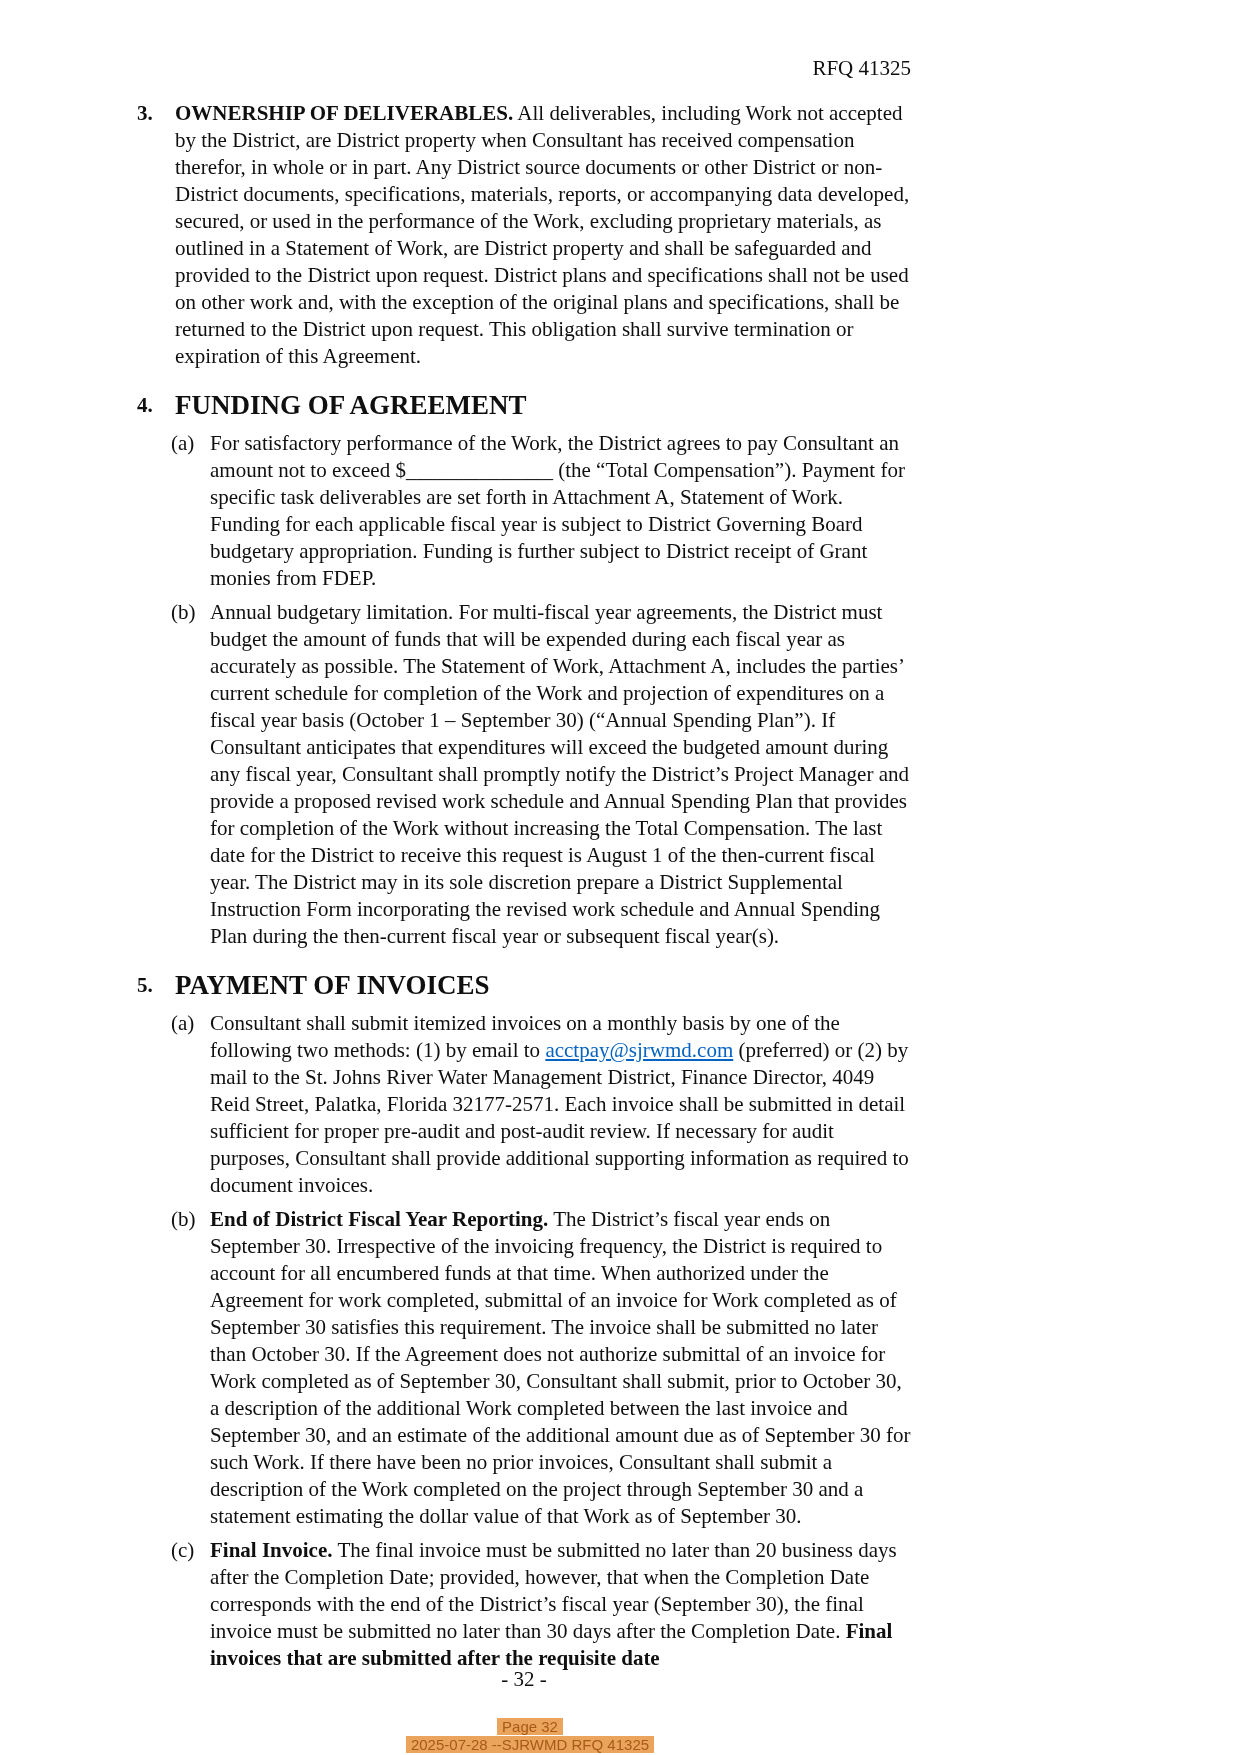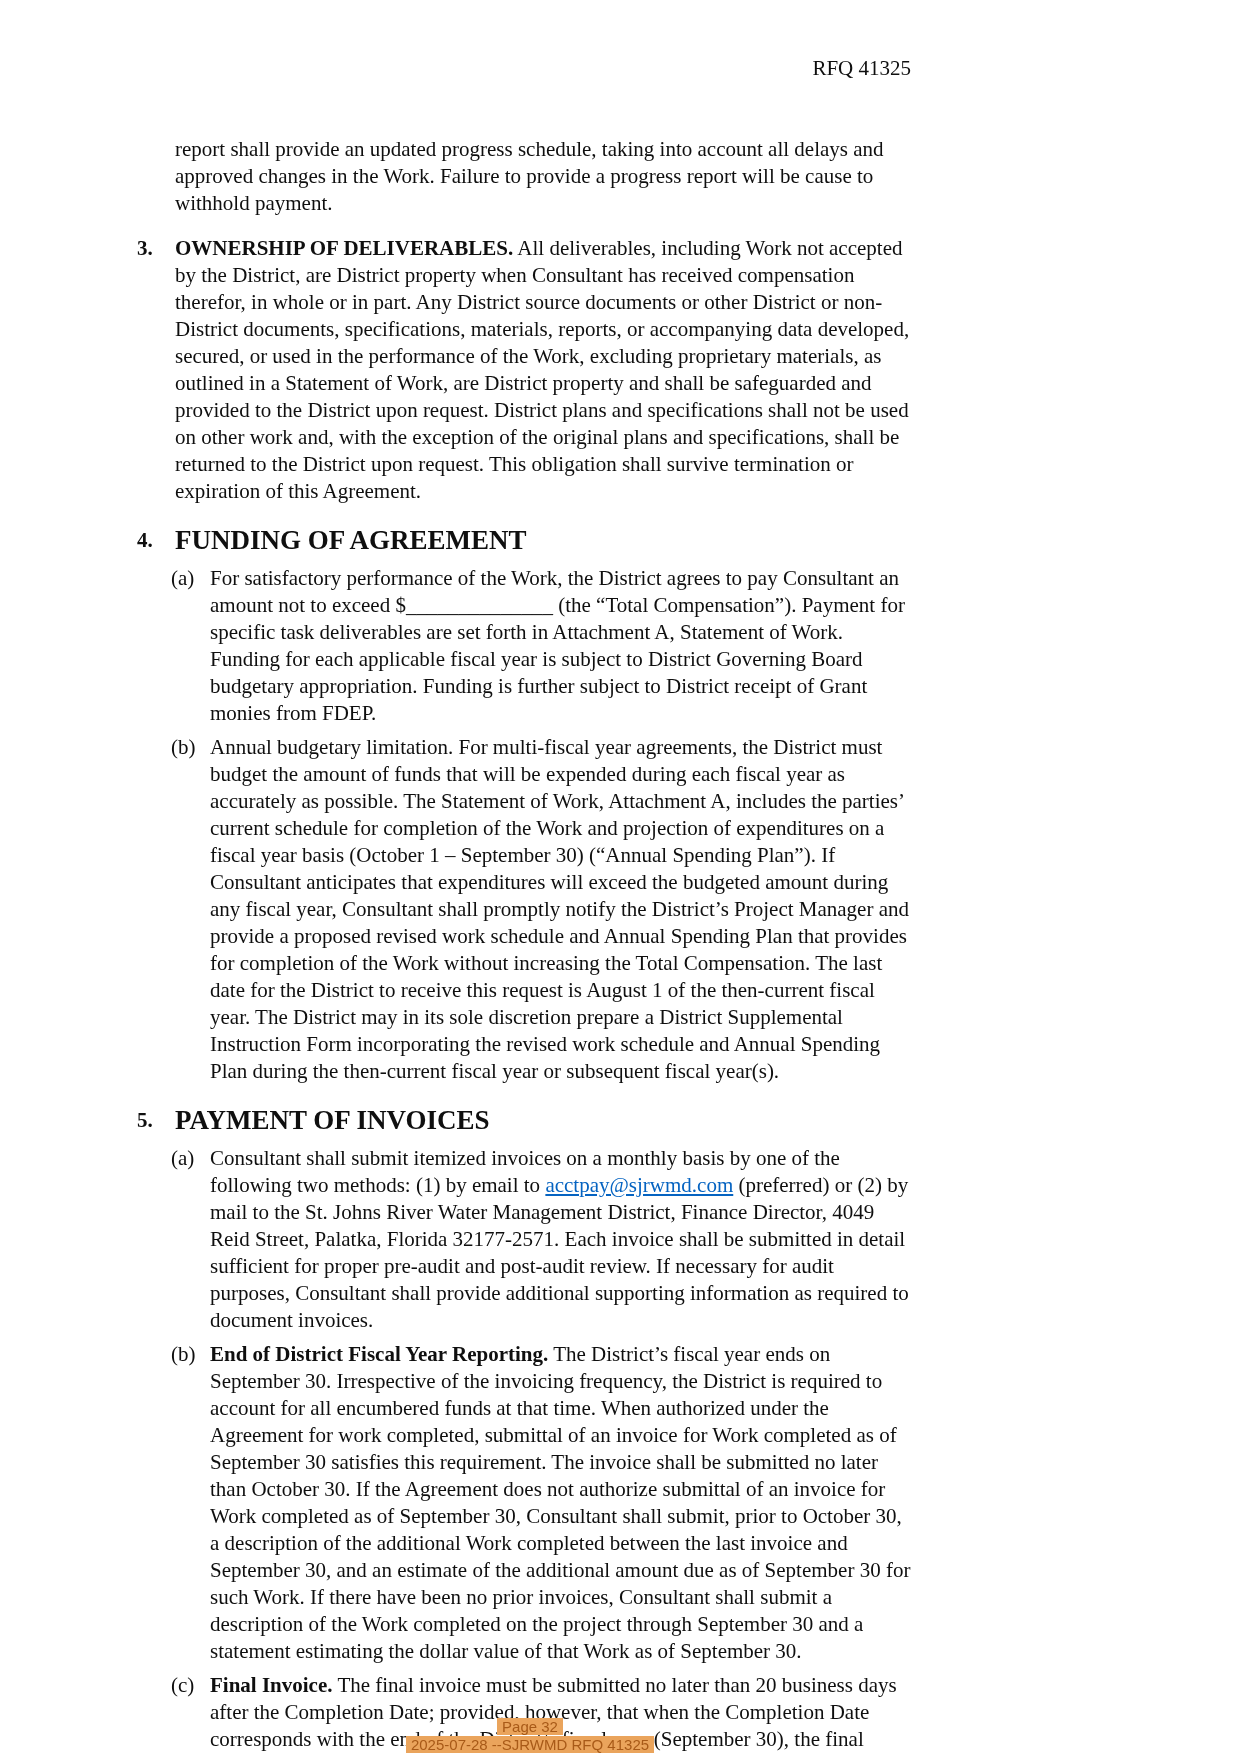--- a/index.html
+++ b/index.html
@@ -68,21 +68,20 @@
 </style>
 </head>
 <body>
 
 <div class="page">
 
   <div class="doc-header">
     <span>RFQ 41325</span>
   </div>
 
-  <p class="intro"><span>report shall provide an updated progress schedule, taking into account all delays and approved changes in the Work. Failure to provide a progress report will be cause to withhold payment.</span></p>
 
   <div class="sec sec-first">
     <div class="sec-row">
       <span class="sec-num">3.</span>
       <p class="sec-text"><span class="b">OWNERSHIP OF DELIVERABLES.</span><span> All deliverables, including Work not accepted by the District, are District property when Consultant has received compensation therefor, in whole or in part. Any District source documents or other District or non-District documents, specifications, materials, reports, or accompanying data developed, secured, or used in the performance of the Work, excluding proprietary materials, as outlined in a Statement of Work, are District property and shall be safeguarded and provided to the District upon request. District plans and specifications shall not be used on other work and, with the exception of the original plans and specifications, shall be returned to the District upon request. This obligation shall survive termination or expiration of this Agreement.</span></p>
     </div>
   </div>
 
   <div class="sec">
     <div class="sec-row">
@@ -111,19 +110,20 @@
     <div class="sub">
       <span class="sub-label">(b)</span>
       <p class="sub-text"><span class="b">End of District Fiscal Year Reporting.</span><span> The District’s fiscal year ends on September 30. Irrespective of the invoicing frequency, the District is required to account for all encumbered funds at that time. When authorized under the Agreement for work completed, submittal of an invoice for Work completed as of September 30 satisfies this requirement. The invoice shall be submitted no later than October 30. If the Agreement does not authorize submittal of an invoice for Work completed as of September 30, Consultant shall submit, prior to October 30, a description of the additional Work completed between the last invoice and September 30, and an estimate of the additional amount due as of September 30 for such Work. If there have been no prior invoices, Consultant shall submit a description of the Work completed on the project through September 30 and a statement estimating the dollar value of that Work as of September 30.</span></p>
     </div>
     <div class="sub">
       <span class="sub-label">(c)</span>
       <p class="sub-text"><span class="b">Final Invoice.</span><span> The final invoice must be submitted no later than 20 business days after the Completion Date; provided, however, that when the Completion Date corresponds with the end of the District’s fiscal year (September 30), the final invoice must be submitted no later than 30 days after the Completion Date. </span><span class="b">Final invoices that are submitted after the requisite date</span></p>
     </div>
   </div>
 
+  <div class="page-num">- 32 -</div>
 
   <div class="stamps">
     <span class="stamp">Page 32</span>
     <span class="stamp">2025-07-28 --SJRWMD RFQ 41325</span>
   </div>
 
 </div>
 
 </body></html>

